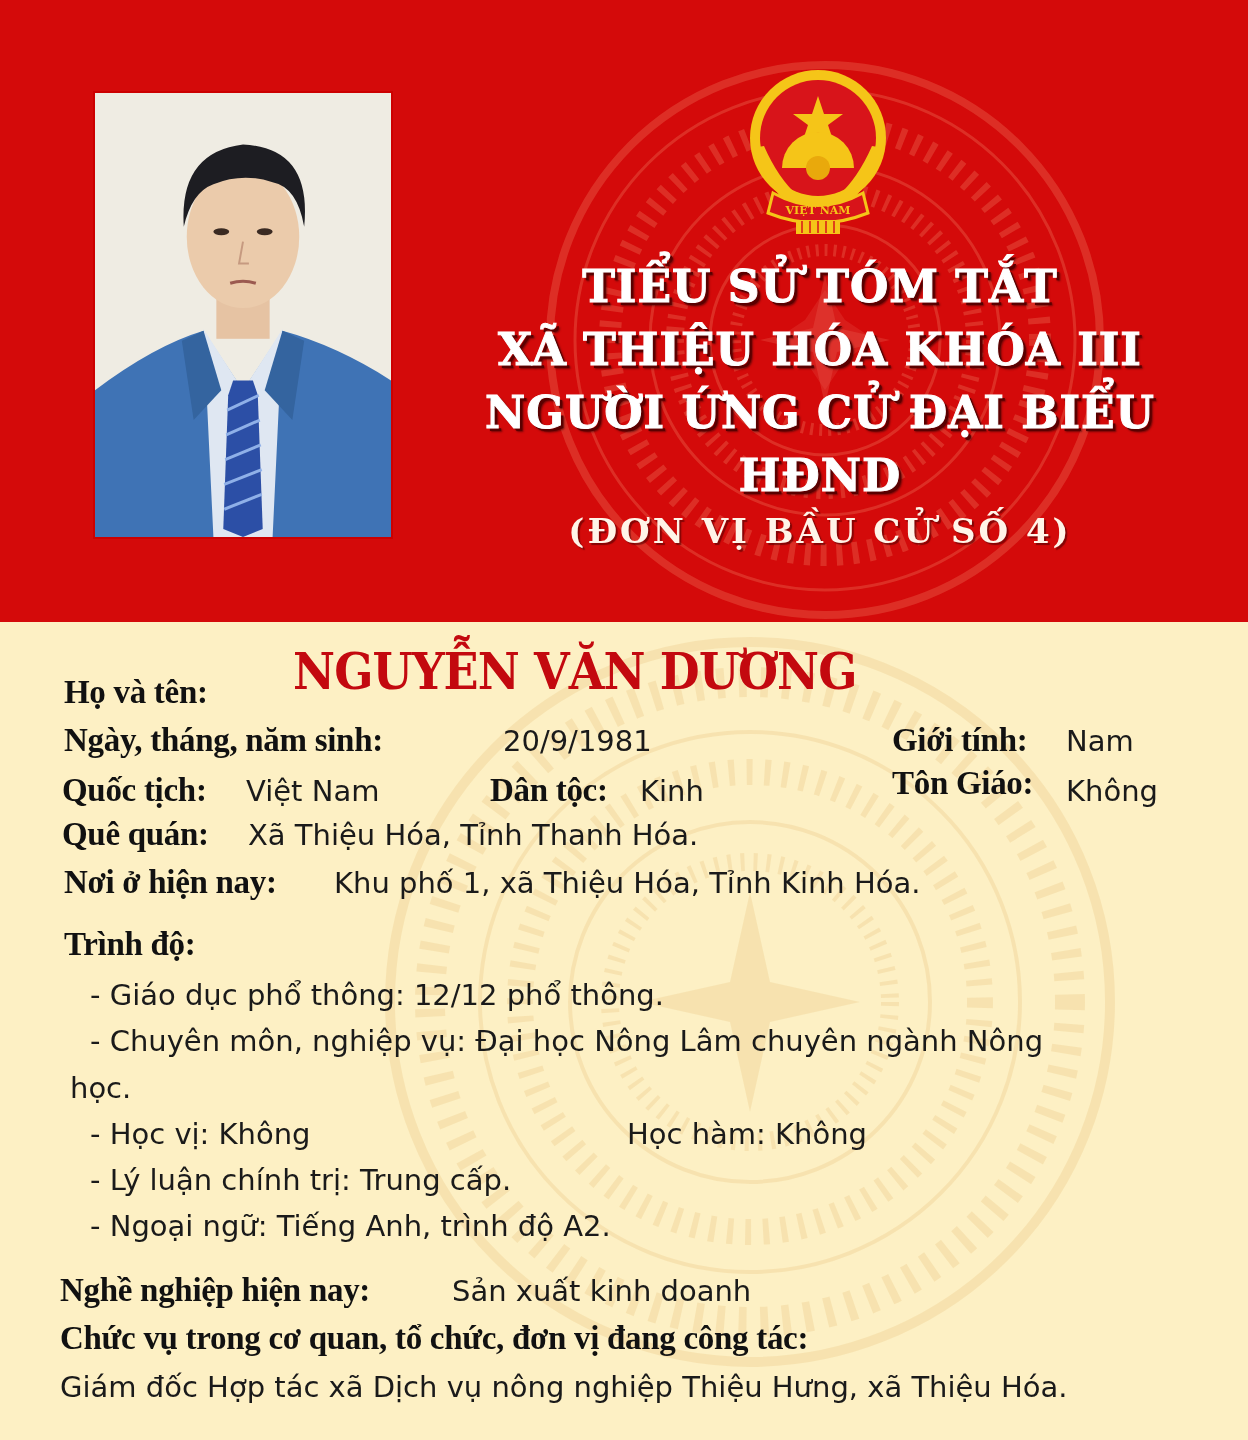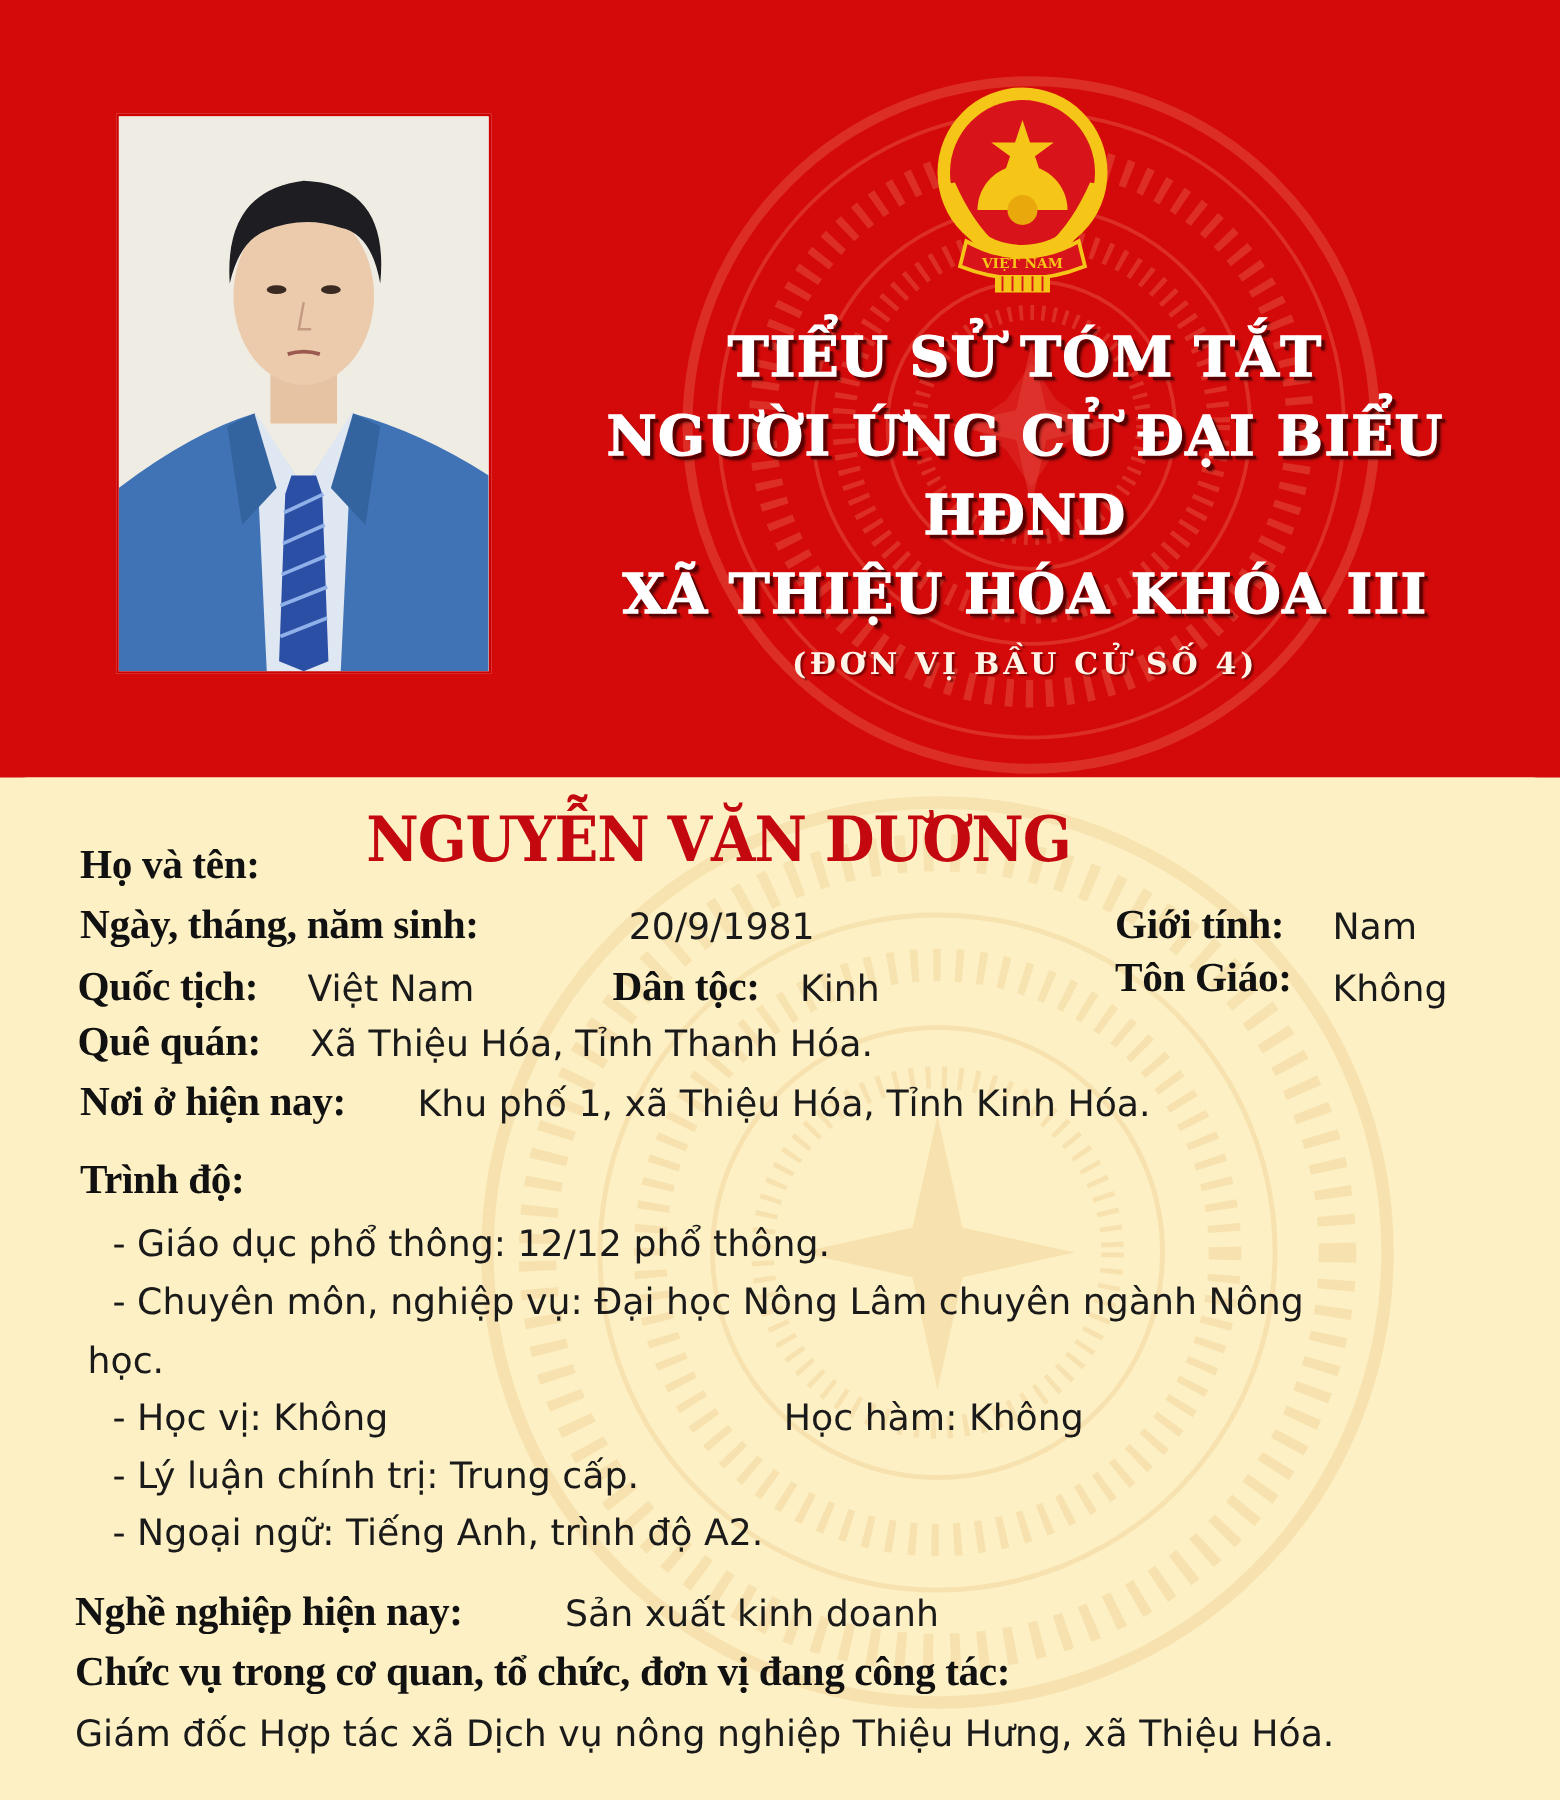--- a/index.html
+++ b/index.html
@@ -24,28 +24,28 @@
     .title-block {
       position: absolute; left: 420px; top: 255px; width: 800px; text-align: center;
       color: #ffffff; font-family: "DejaVu Serif", serif; font-weight: bold;
     }
     .title-line {
       font-size: 44px; line-height: 63px; letter-spacing: 1px;
       text-shadow: 3px 3px 0 #5a0000, 4px 4px 2px rgba(0,0,0,0.45);
       -webkit-text-stroke: 1px #ffffff;
     }
     .title-sub {
-      margin-top: 4px; font-size: 24px; line-height: 40px; letter-spacing: 3px;
+      margin-top: 4px; font-size: 34px; line-height: 40px; letter-spacing: 3px;
       font-weight: bold; color: #fff4e8; text-shadow: 2px 2px 1px rgba(80,0,0,0.6);
     }
 
     
     .content {
       position: absolute; left: 0; top: 622px; width: 1248px; height: 818px;
-      background: #fdf0c4; overflow: hidden; border-radius: 22px;
+      background: #fdf0c4; overflow: hidden;
     }
     .drum-watermark { position: absolute; left: 300px; top: 10px; width: 900px; height: 740px; opacity: 0.16; }
 
     .label {
       font-family: "Liberation Serif", serif; font-weight: bold; color: #111;
       font-size: 33px; letter-spacing: -0.3px; white-space: nowrap;
     }
     .value {
       font-family: "DejaVu Sans", sans-serif; color: #1a1a1a; font-size: 29px;
       white-space: nowrap; font-weight: normal;
@@ -129,22 +129,22 @@
       <line x1="64" y1="153" x2="64" y2="165"></line>
         <line x1="72" y1="153" x2="72" y2="165"></line>
       <line x1="80" y1="153" x2="80" y2="165"></line>
         <line x1="88" y1="153" x2="88" y2="165"></line>
       <line x1="96" y1="153" x2="96" y2="165"></line>
     </g>
   </svg>
 
   <div class="title-block">
     <div class="title-line">TIỂU SỬ TÓM TẮT</div>
+    <div class="title-line">XÃ THIỆU HÓA KHÓA III</div>
     <div class="title-line">NGƯỜI ỨNG CỬ ĐẠI BIỂU HĐND</div>
-    <div class="title-line">XÃ THIỆU HÓA KHÓA III</div>
     <div class="title-sub">(ĐƠN VỊ BẦU CỬ SỐ 4)</div>
   </div>
 </div>
 
 <div class="content">
   <svg class="drum-watermark" viewBox="0 0 900 740">
     <g fill="none" stroke="#d9a04a">
       <circle cx="450" cy="370" r="360" stroke-width="10"></circle>
       <circle cx="450" cy="370" r="320" stroke-width="30" stroke-dasharray="8 14"></circle>
       <circle cx="450" cy="370" r="270" stroke-width="4"></circle>

